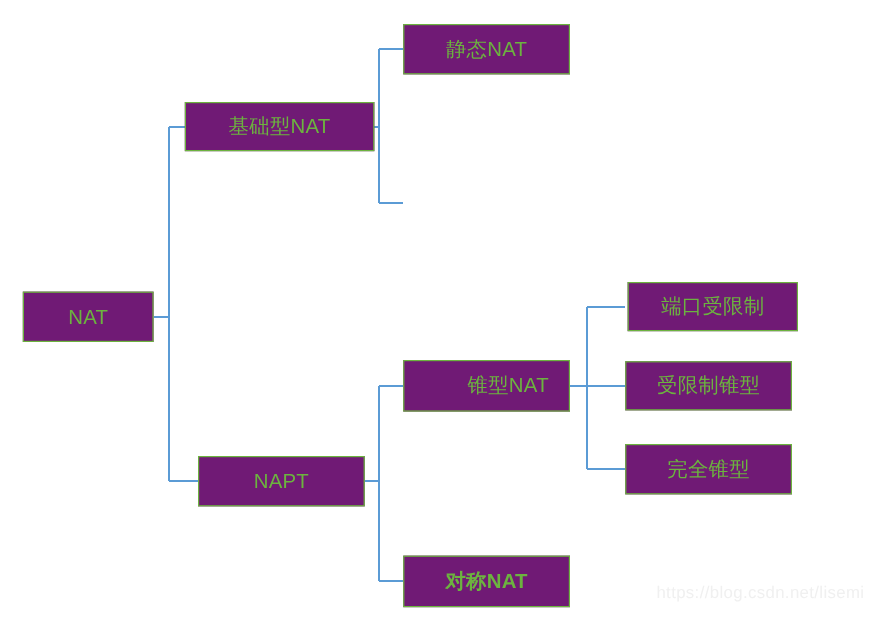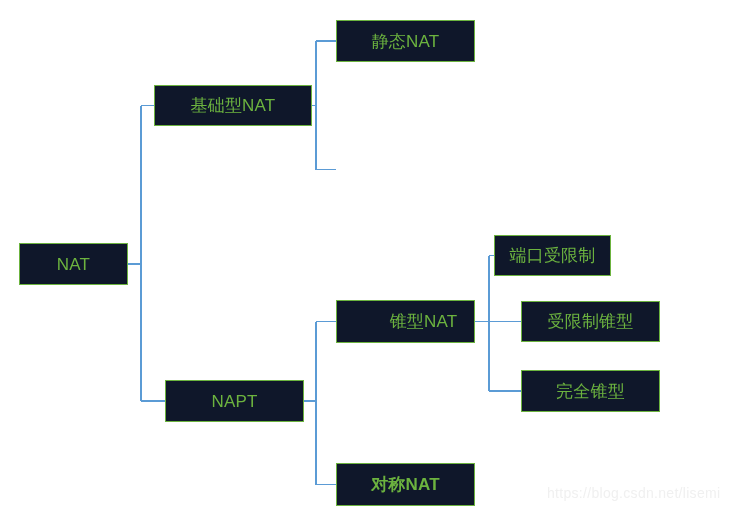--- a/index.html
+++ b/index.html
@@ -21,21 +21,21 @@
     position: absolute;
     left: 0;
     top: 0;
     width: 741px;
     height: 514px;
   }
   .node {
     position: absolute;
     box-sizing: border-box;
     border: 1px solid #6cb33f;
-    background: #0f172a;
+    background: #701a75;
     color: #6cb33f;
     font-size: 17px;
     line-height: 1;
     display: flex;
     align-items: center;
     justify-content: center;
     letter-spacing: 0.2px;
     white-space: nowrap;
     z-index: 2;
   }
@@ -88,21 +88,21 @@
 
   <div class="node" style="left:165px;top:380px;width:139px;height:42px;">NAPT</div>
 
   <div class="node" style="left:336px;top:20px;width:139px;height:42px;">静态NAT</div>
 
 
   <div class="node" style="left:336px;top:300px;width:139px;height:43px;padding-left:36px;">锥型NAT</div>
 
   <div class="node" style="left:336px;top:463px;width:139px;height:43px;font-weight:bold;">对称NAT</div>
 
-  <div class="node" style="left:494px;top:235px;width:117px;height:41px;">端口受限制</div>
+  <div class="node" style="left:523px;top:235px;width:142px;height:41px;">端口受限制</div>
 
   <div class="node" style="left:521px;top:301px;width:139px;height:41px;">受限制锥型</div>
 
   <div class="node" style="left:521px;top:370px;width:139px;height:42px;">完全锥型</div>
 
   <div class="watermark">https://blog.csdn.net/lisemi</div>
 
 </div>
 
 </body></html>

